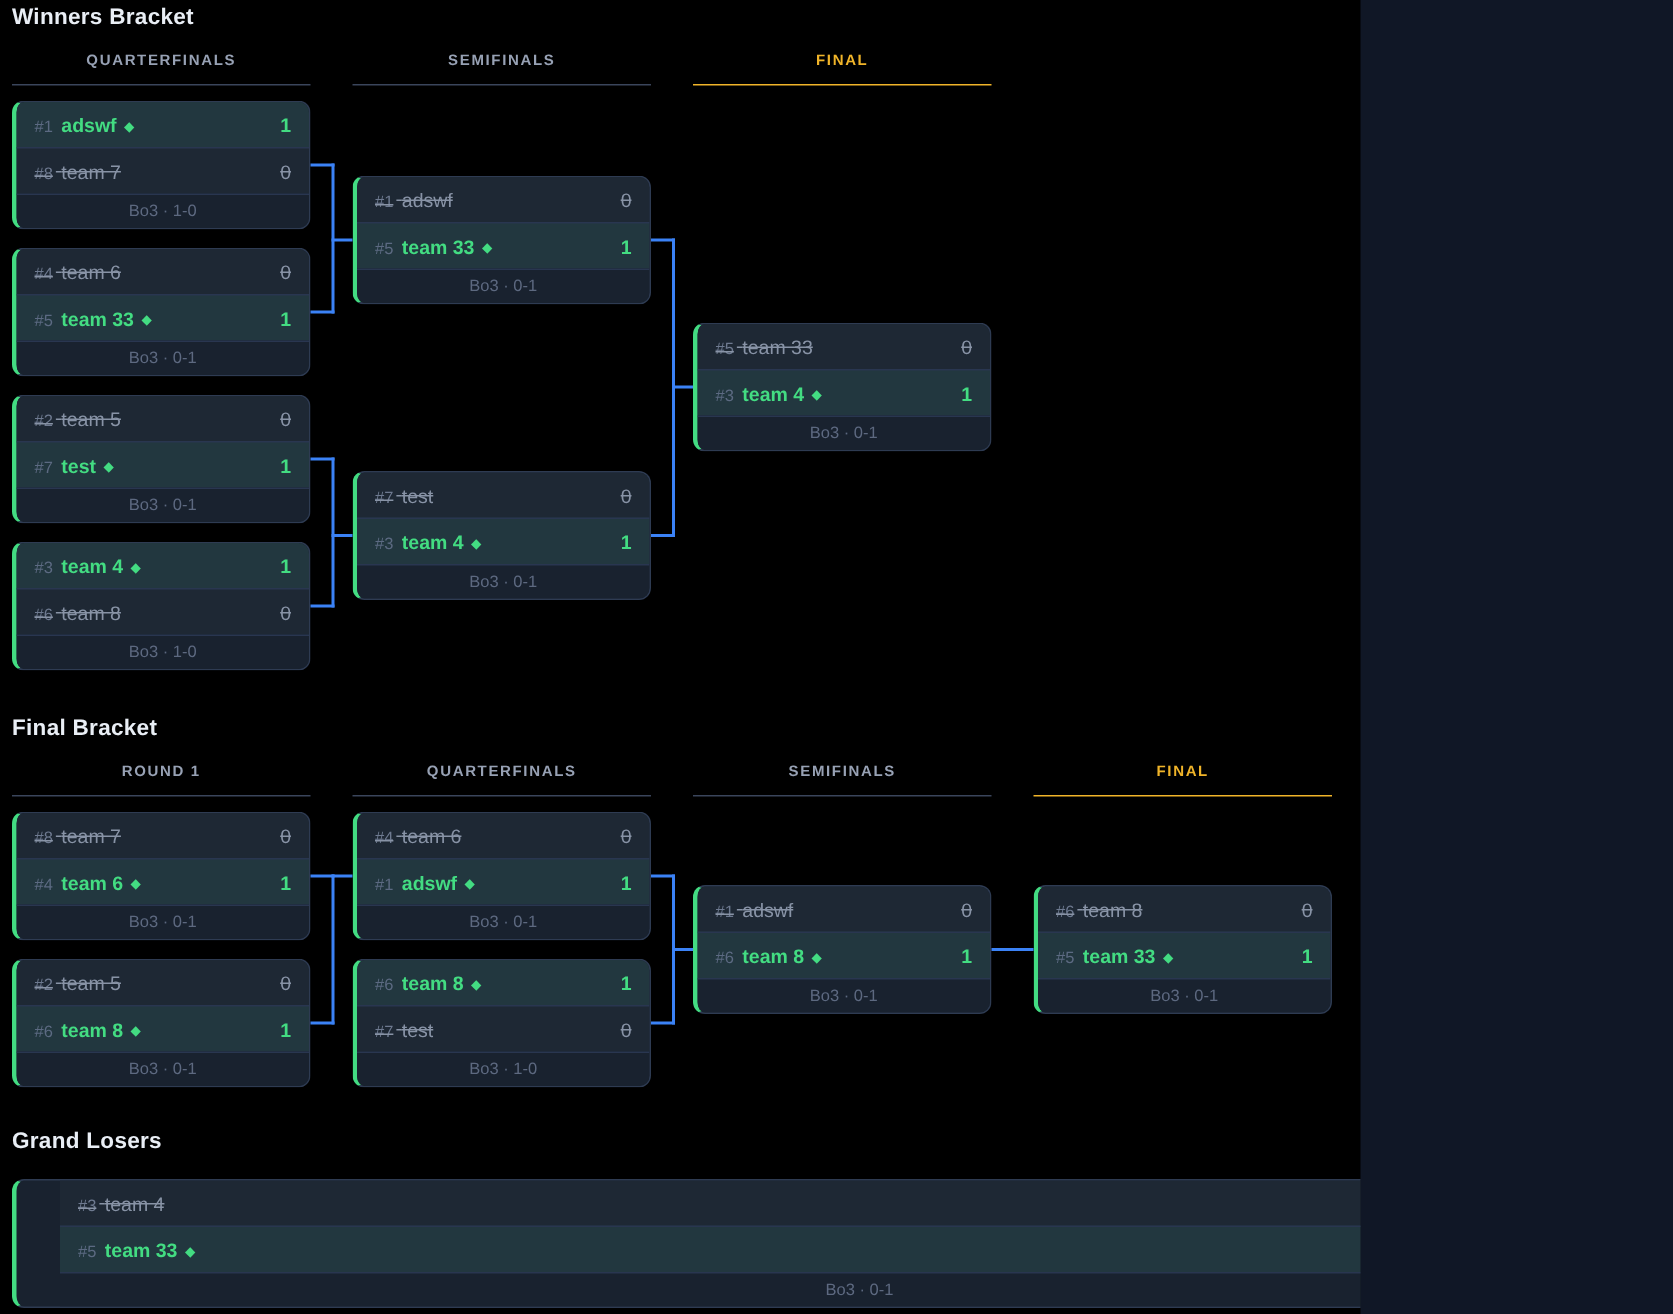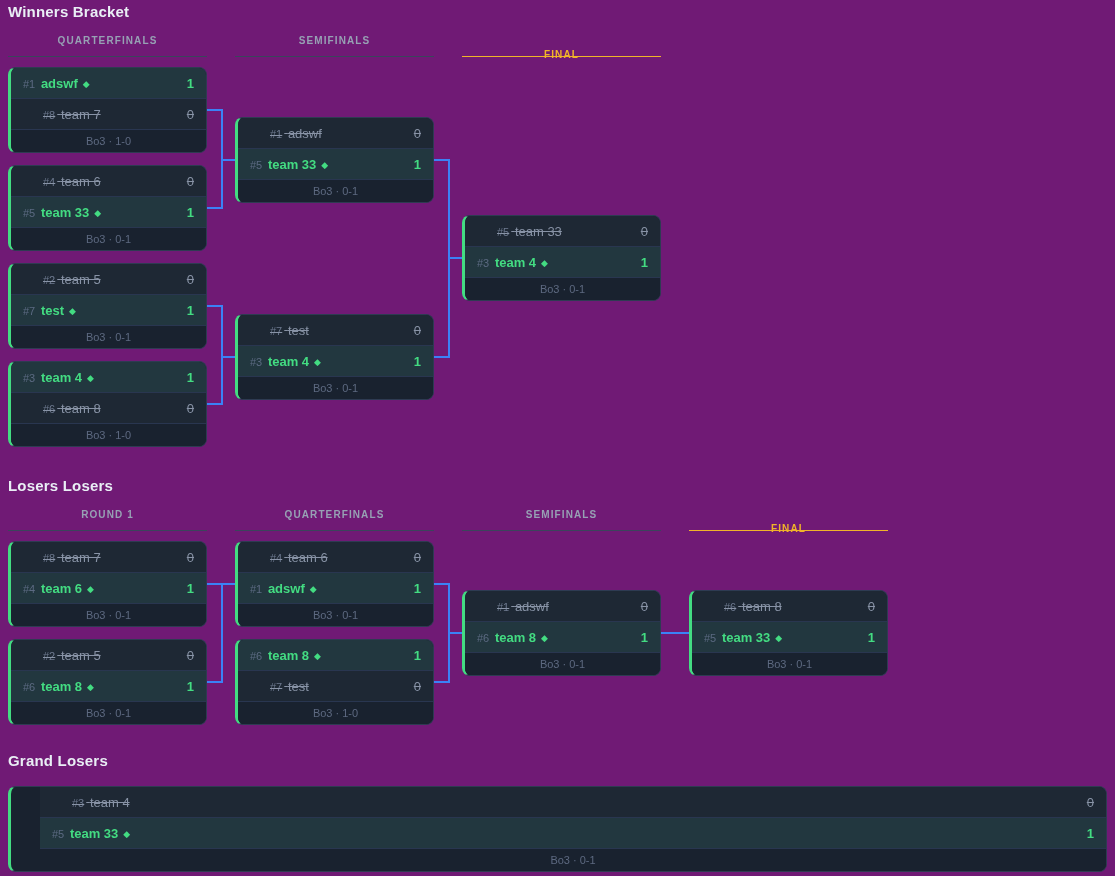--- a/index.html
+++ b/index.html
@@ -1,51 +1,51 @@
 <!DOCTYPE html>
 <html><head>
 <meta charset="utf-8">
 <style>
   html,body{margin:0;padding:0;background:#101726;}
-  #app{position:relative;width:1115px;height:876px;background:#701a75;overflow:hidden;
+  #app{position:relative;width:907px;height:876px;background:#000000;overflow:hidden;
        font-family:"Liberation Sans",sans-serif;-webkit-font-smoothing:antialiased;}
   .section-title{position:absolute;left:8px;margin:0;font-size:15px;font-weight:700;
        color:#e9eef5;letter-spacing:.2px;line-height:17px;}
   .round-header{position:absolute;text-align:center;font-size:10px;font-weight:700;
        letter-spacing:1.1px;color:#97a1b4;line-height:12px;}
-  .round-header.final{color:#f0b429;margin-top:14px;}
+  .round-header.final{color:#f0b429;}
   .round-underline{position:absolute;height:1px;background:#3a455b;}
   .round-underline.final{background:#f0b429;}
   .match{position:absolute;border:1px solid #2e3b52;border-left:3px solid #43dc82;
        border-radius:8px;background:#19222f;overflow:hidden;box-sizing:border-box;cursor:pointer;}
   .trow{display:flex;align-items:center;height:30px;padding:0 12px;font-size:13px;}
   .trow.win{background:#22373f;align-items:center;}
   .trow.lose{background:#1e2834;}
   .trow + .trow{border-top:1px solid #293650;}
   .ident{white-space:nowrap;}
   .seed{font-size:11px;color:#5c6a82;margin-right:2px;}
   .tname{font-weight:700;color:#c6cdd8;}
   .win .tname{color:#43dc82;}
-  .lose .ident{text-decoration:line-through;color:#8893a6;margin-left:20px;}
+  .lose .ident{text-decoration:line-through;color:#8893a6;}
   .lose .tname{color:#8893a6;font-weight:400;}
   .lose .seed{color:#6e7a90;}
   .diamond{color:#43dc82;font-size:9px;margin-left:5px;vertical-align:1px;}
   .score{margin-left:auto;font-weight:700;font-size:13px;}
   .win .score{color:#43dc82;}
   .lose .score{color:#8893a6;text-decoration:line-through;font-weight:400;}
   .mfooter{height:22px;line-height:22px;text-align:center;font-size:11px;color:#5d6980;
        background:#19222f;border-top:1px solid #293650;}
   .conn{position:absolute;background:#3b82f6;}
 </style>
 </head>
 <body>
 
 <div id="app">
   <h2 class="section-title" style="top:3px">Winners Bracket</h2>
-  <h2 class="section-title" style="top:477px">Losers Losers</h2>
+  <h2 class="section-title" style="top:477px">Final Bracket</h2>
   <h2 class="section-title" style="top:752px">Grand Losers</h2>
 <div class="round-header" style="left: 8px; top: 35px; width: 199px;">QUARTERFINALS</div>
     <div class="round-underline" style="left: 8px; top: 56px; width: 199px;"></div>
     <div class="match" style="left: 8px; top: 67px; width: 199px;">
       <div class="trow win">
         <span class="ident"><span class="seed">#1</span> <span class="tname">adswf</span><span class="diamond">◆</span></span>
         <span class="score">1</span>
       </div>
       <div class="trow lose">
         <span class="ident"><span class="seed">#8</span> <span class="tname">team 7</span></span>

